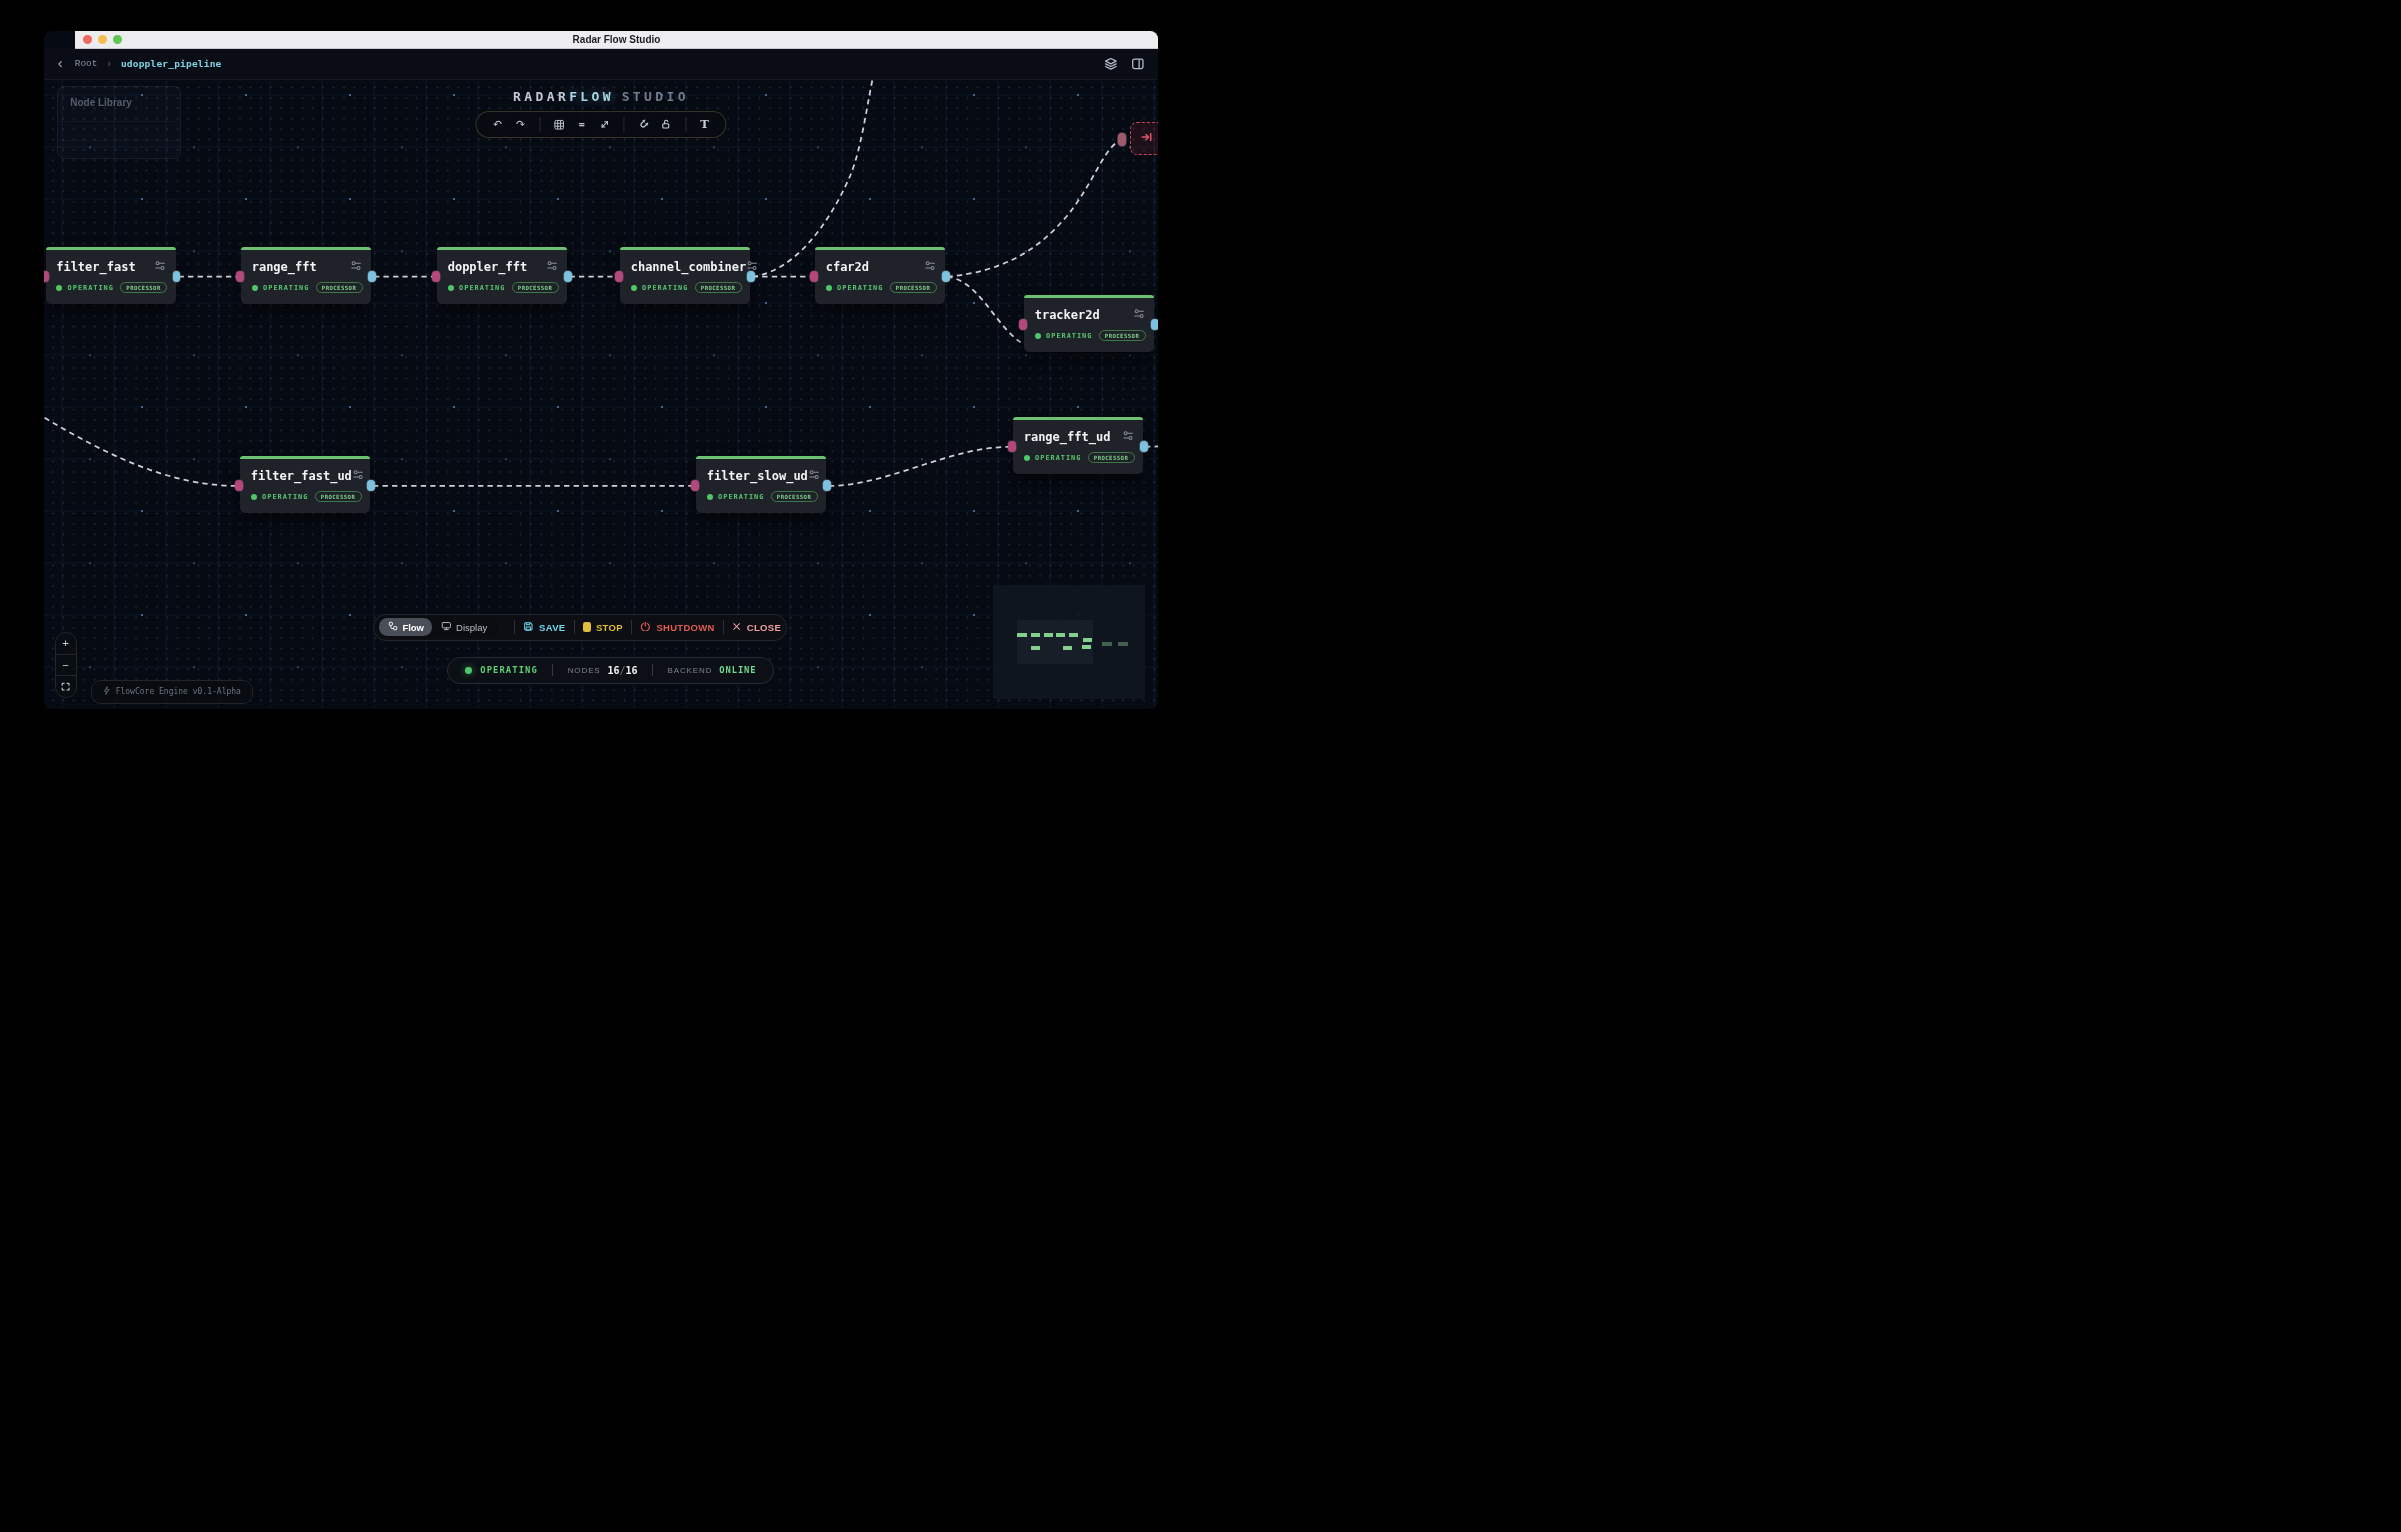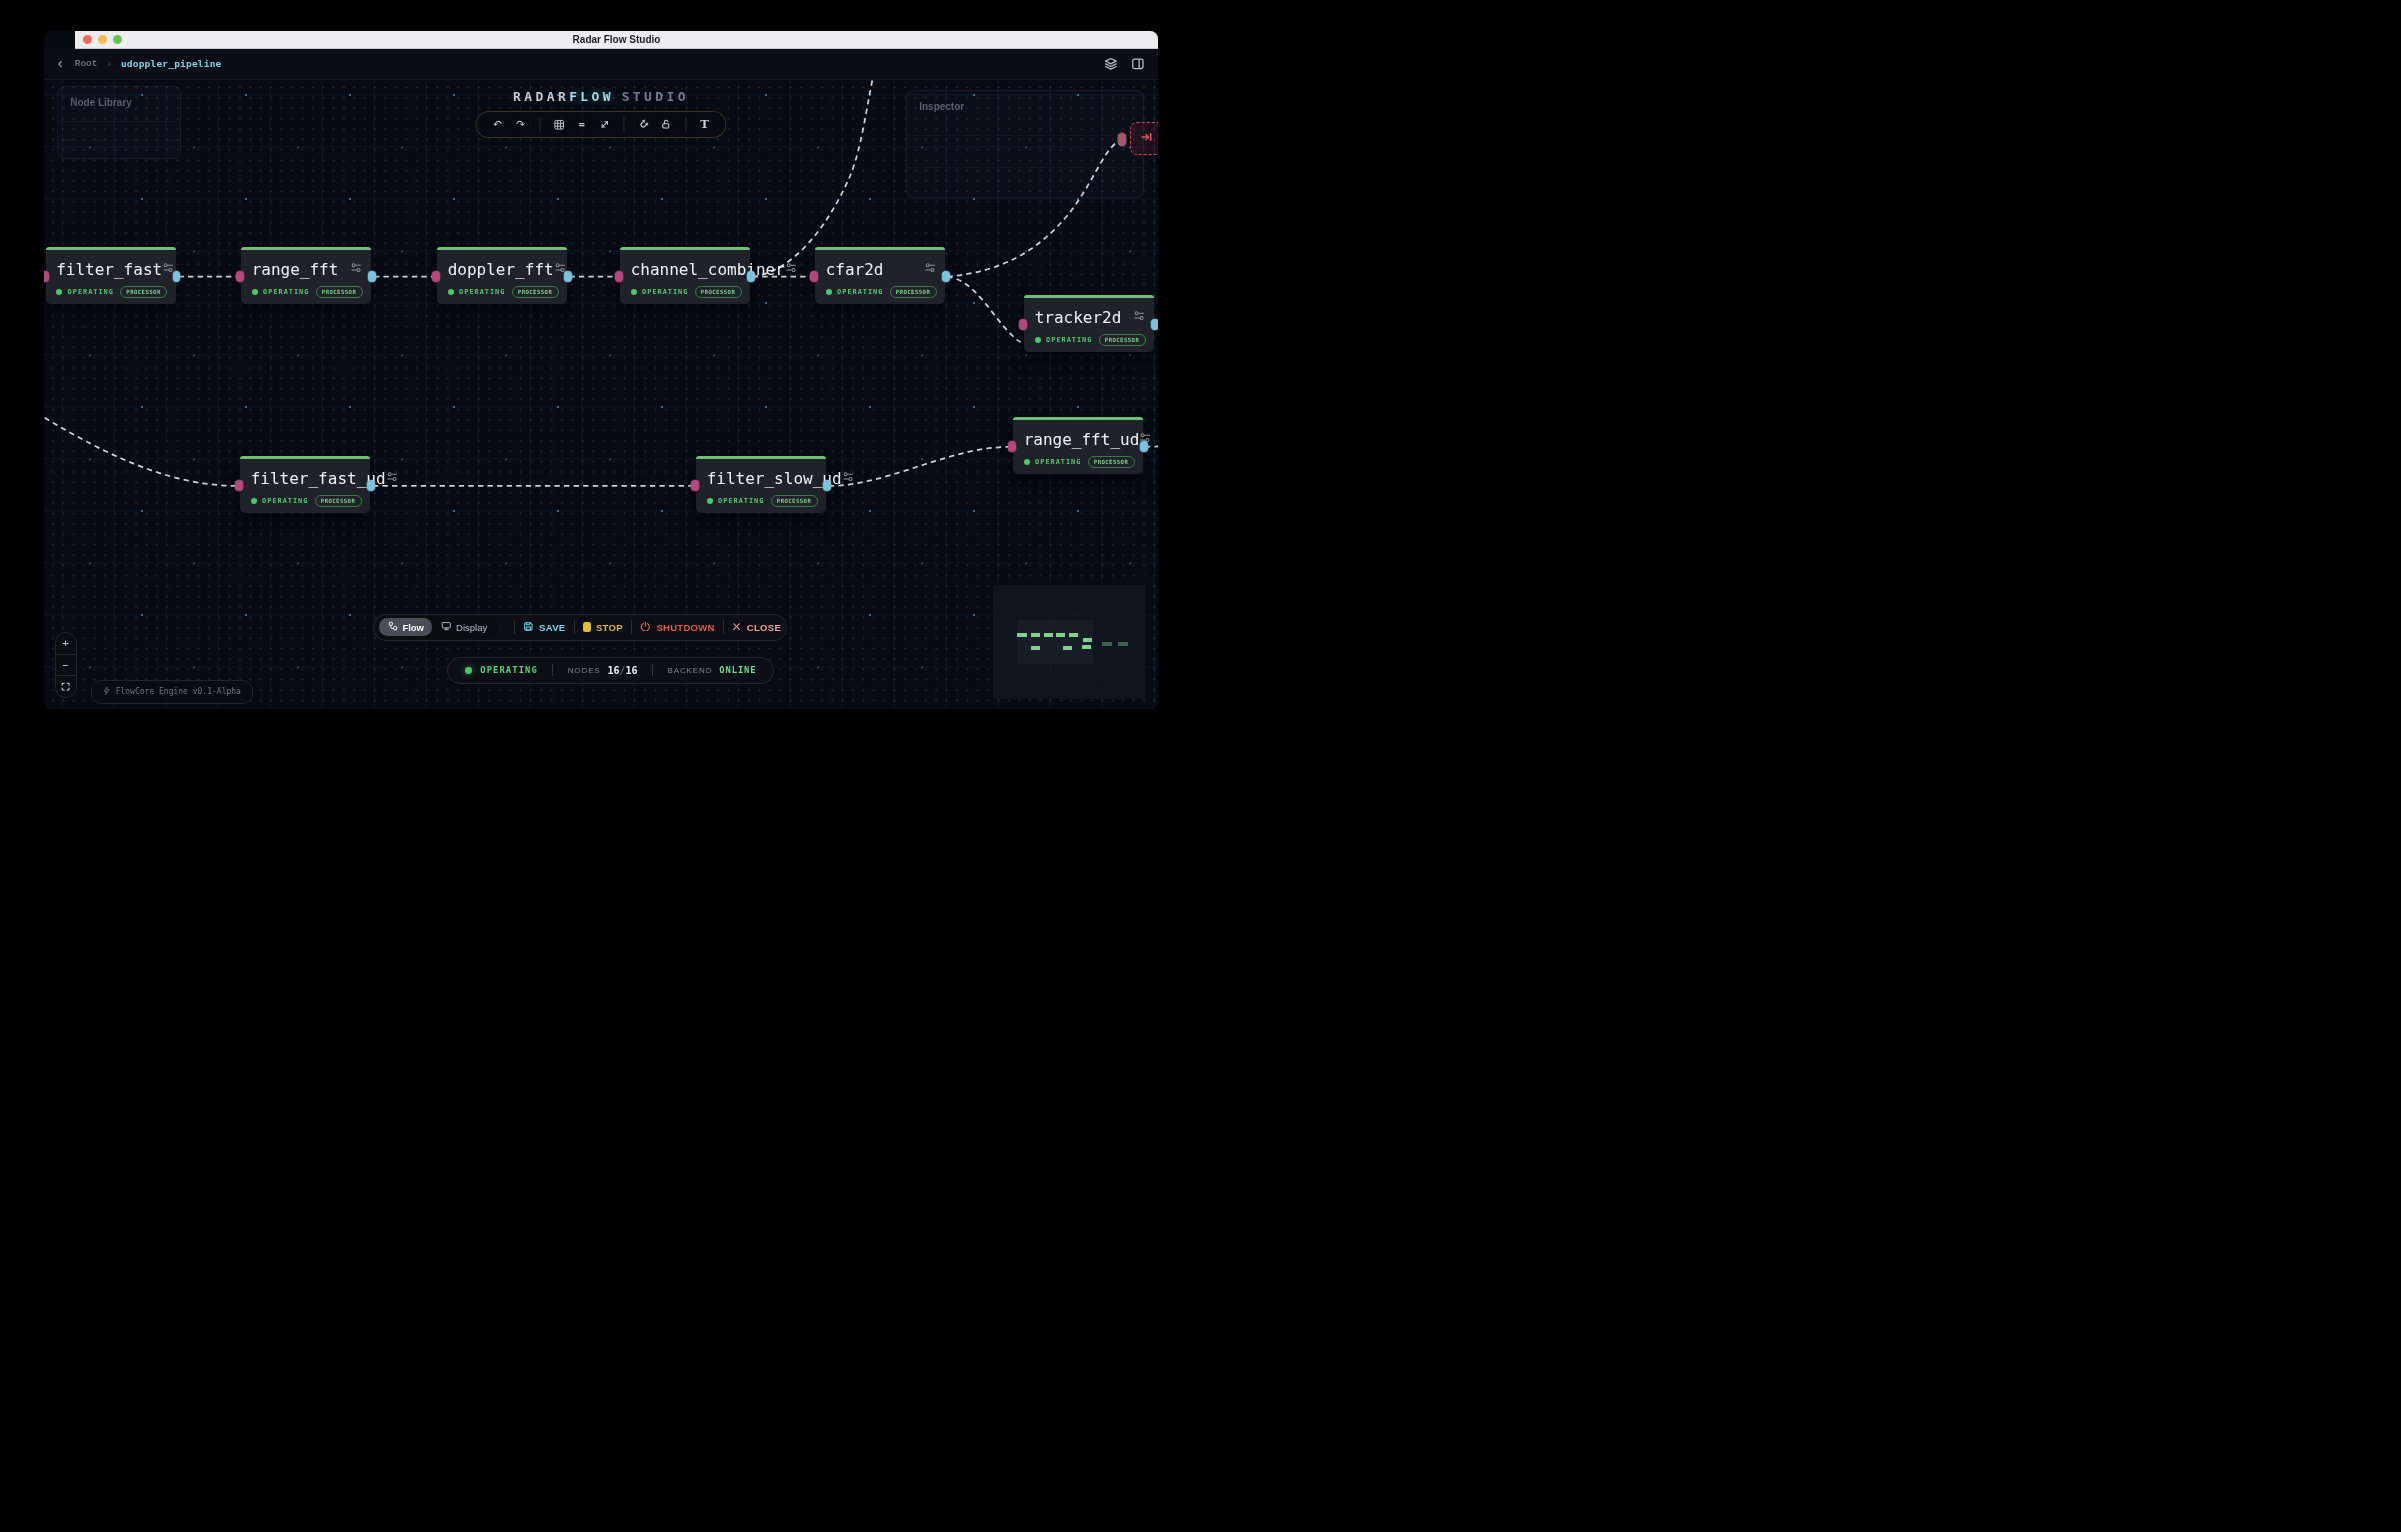--- a/index.html
+++ b/index.html
@@ -66,21 +66,21 @@
   
   #edge-svg { position:absolute; left:0; top:0; z-index:2; pointer-events:none; }
   #edge-svg path { fill:none; stroke:#dde1e6; stroke-width:2.3; stroke-dasharray:7 5.5; opacity:.93; }
 
   
   .node { position:absolute; width:130px; height:57px; background:#1f2228; border-radius:5.3px;
           box-shadow:0 6.1px 13.7px rgba(0,0,0,.5); z-index:3; }
   .node-topbar { height:3.8px; background:#6cc271; border-radius:5.3px 5.3px 0 0; }
   .node-title-row { display:flex; justify-content:space-between; align-items:center;
                     padding:9.2px 9.2px 0 10.7px; }
-  .node-title { font-family:"DejaVu Sans Mono",monospace; font-weight:normal; font-size:16px;
+  .node-title { font-family:"DejaVu Sans Mono",monospace; font-weight:bold; font-size:12px;
                 color:#f2f3f5; }
   .node-status-row { display:flex; align-items:center; padding-left:10.7px; margin-top:7.6px; }
   .status-dot { width:6.1px; height:6.1px; border-radius:50%; background:#4fc768; margin-right:5.3px; }
   .status-text { font-family:"DejaVu Sans Mono",monospace; font-weight:bold; font-size:6.9px;
                  letter-spacing:1px; color:#58c871; }
   .type-pill { font-family:"DejaVu Sans Mono",monospace; font-weight:bold; font-size:5.7px;
                letter-spacing:0.4px; color:#7fd28a; border:0.8px solid #3e7a49; border-radius:6.9px;
                padding:1.9px 5.3px; margin-left:6.1px; }
   .port { position:absolute; width:7.6px; height:11.5px; border-radius:3.8px; top:24.4px; z-index:4; }
   .port-in  { left:-4.6px;  background:#b4487c; box-shadow:0 0 0 0.8px rgba(222,130,170,.25); }
@@ -177,25 +177,20 @@
       </span>
     </div>
   </div>
 
   <div class="canvas">
 
     <div class="ghost-panel" style="left:13px; top:6.1px; width:124px; height:73px;">
       <div class="ghost-title">Node Library</div>
       <div class="ghost-row" style="top:34px"></div>
       <div class="ghost-row" style="top:53px"></div>
-    </div>
-    <div class="ghost-panel" style="left:862px; top:10px; width:238px; height:108px;">
-      <div class="ghost-title">Inspector</div>
-      <div class="ghost-row" style="top:44px"></div>
-      <div class="ghost-row" style="top:76px"></div>
     </div>
 
     <div class="logo-wrap">
       <span class="logo"><span class="p1">RADAR</span><span class="p2">FLOW</span><span class="p3">STUDIO</span></span>
     </div>
 
     <div class="top-toolbar">
       <span class="tt-icon">↶</span>
       <span class="tt-icon">↷</span>
       <span class="tt-sep"></span>

